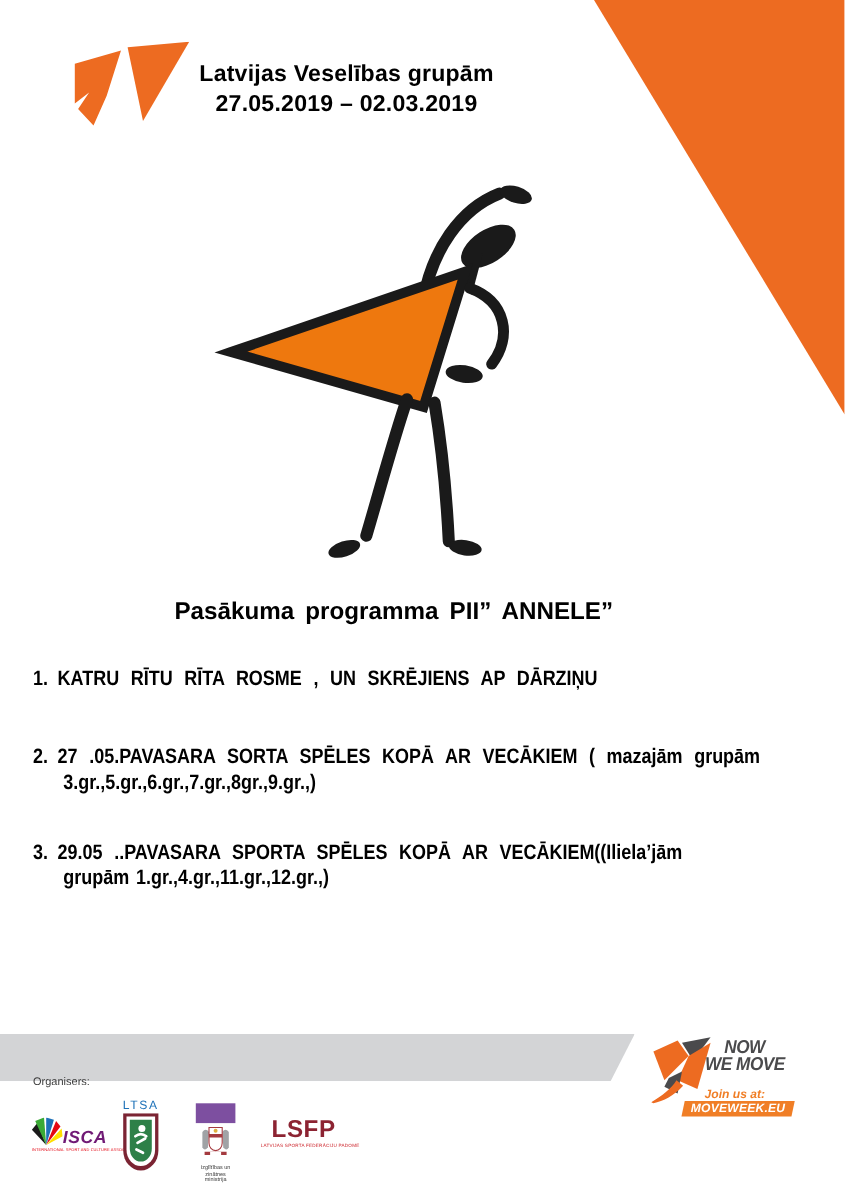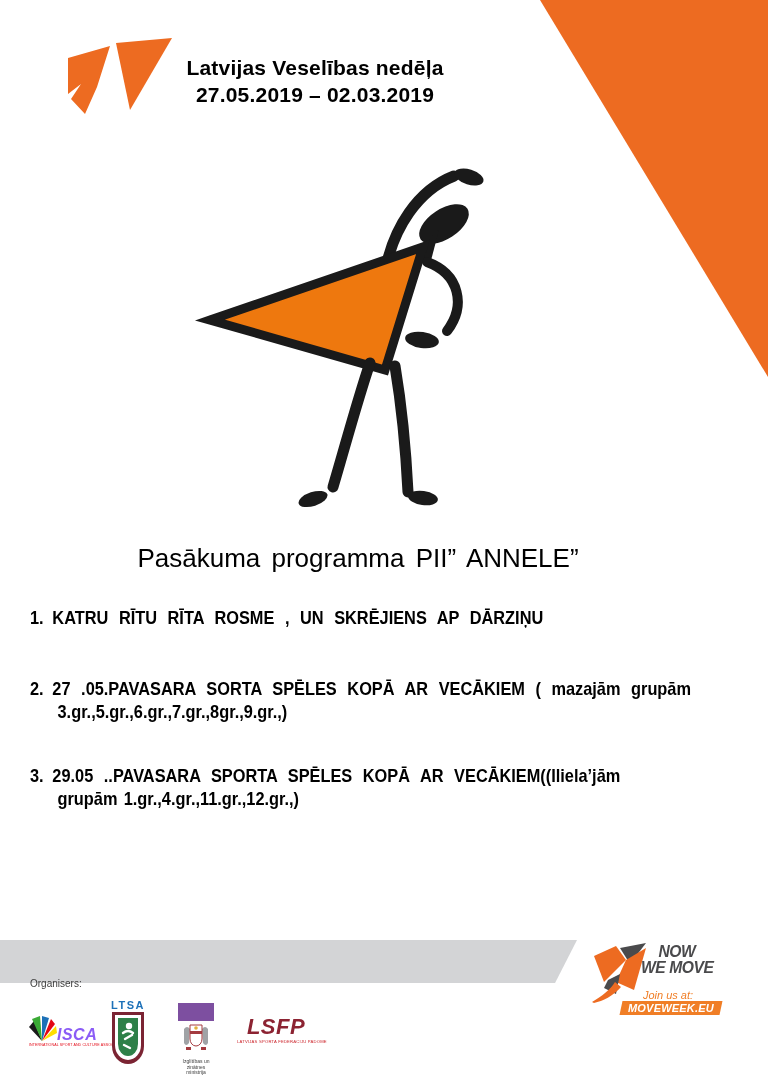--- a/index.html
+++ b/index.html
@@ -17,21 +17,21 @@
   .hdr-title{
     position:absolute;left:150px;top:54px;width:330px;
     text-align:center;font-weight:bold;font-size:21px;line-height:27px;
     letter-spacing:0.2px;
   }
   
   .figure{position:absolute;left:180px;top:150px;width:330px;height:380px;}
   
   .prog-title{
     position:absolute;left:0;top:543px;width:716px;text-align:center;
-    font-weight:normal;font-size:26px;word-spacing:4px;
+    font-weight:bold;font-size:22px;word-spacing:4px;
   }
   
   .list-item{
     position:absolute;left:30px;width:900px;
     font-weight:bold;font-size:19px;line-height:23px;
     transform:scaleX(0.86);transform-origin:left top;
     display:flex;
   }
   .li-1{top:606px;}
   .li-2{top:677px;}
@@ -47,59 +47,59 @@
   .nwm{position:absolute;left:592px;top:942px;width:60px;height:62px;}
   .nwm-text{
     position:absolute;left:641px;top:944px;width:125px;
     font-style:italic;font-weight:bold;line-height:16px;font-size:17px;
     letter-spacing:-0.5px;transform:scaleX(0.92);transform-origin:left top;
   }
   .nwm-text .now{display:block;margin-left:19px;}
   .nwm-text .wemove{display:block;}
   .joinus{
     position:absolute;left:600px;top:989px;width:136px;text-align:center;
-    font-style:italic;font-weight:normal;font-size:11px;
+    font-style:italic;font-weight:bold;font-size:11px;
   }
   .mw-banner{
     position:absolute;left:621px;top:1001px;width:100px;height:14px;
     transform:skewX(-12deg);display:flex;align-items:center;justify-content:center;
   }
   .mw-banner span{
     transform:skewX(12deg);font-style:italic;font-weight:bold;font-size:11px;
     color:#fff;letter-spacing:0.2px;white-space:nowrap;
   }
   
   .org-label{position:absolute;left:30px;top:978px;font-size:10px;color:#3c3c3c;}
   .isca{position:absolute;left:29px;top:1016px;width:72px;}
   .isca-top{display:flex;align-items:flex-end;}
-  .isca-name{font-style:italic;font-weight:900;font-size:16px;color:#8b5cf6;letter-spacing:0.5px;line-height:14px;}
+  .isca-name{font-style:italic;font-weight:900;font-size:16px;color:#701a75;letter-spacing:0.5px;line-height:14px;}
   .isca-sub{font-size:3.6px;color:#e30613;white-space:nowrap;margin-top:1px;letter-spacing:0.1px;}
   .ltsa{position:absolute;left:106px;top:999px;width:44px;text-align:center;}
-  .ltsa-name{font-weight:700;font-size:11px;color:#1d71b8;letter-spacing:1.5px;line-height:12px;}
+  .ltsa-name{font-weight:400;font-size:11px;color:#1d71b8;letter-spacing:1.5px;line-height:12px;}
   .ministry{position:absolute;left:176px;top:1003px;width:40px;text-align:center;}
   .min-rect{width:36px;height:18px;margin:0 auto;}
   .min-text{font-size:5px;color:#3c3c3c;line-height:5.5px;margin-top:2px;}
   .lsfp{position:absolute;left:237px;top:1016px;width:78px;text-align:center;}
-  .lsfp-name{font-style:italic;font-weight:900;font-size:22px;line-height:22px;letter-spacing:0.5px;}
+  .lsfp-name{font-weight:900;font-size:22px;line-height:22px;letter-spacing:0.5px;}
   .lsfp-sub{font-size:4.2px;margin-top:1px;letter-spacing:0.2px;white-space:nowrap;}
 </style>
 </head>
 <body>
 
 <div class="page">
 
   <div class="corner-tri" style="background:#ed6b21"></div>
 
   <svg class="hdr-logo" viewBox="0 0 108 78">
     <polygon points="2,20 44,8 31,49 19,76 5,61 15,46 2,56" fill="#ed6b21"></polygon>
     <polygon points="50,5 106,0 64,72" fill="#ed6b21"></polygon>
   </svg>
 
   <div class="hdr-title">
-    <div>Latvijas Veselības nedēļa</div>
+    <div>Latvijas Veselības grupām</div>
     <div>27.05.2019 – 02.03.2019</div>
   </div>
 
   <svg class="figure" viewBox="0 0 330 380">
 
     <path d="M205,122 C213,78 238,40 274,26" fill="none" stroke="#1a1a1a" stroke-width="11" stroke-linecap="round"></path>
 
     <ellipse cx="289" cy="27" rx="15" ry="7.5" fill="#1a1a1a" transform="rotate(17 289 27)"></ellipse>
 
     <ellipse cx="264" cy="74" rx="28" ry="15" fill="#1a1a1a" transform="rotate(-33 264 74)"></ellipse>

